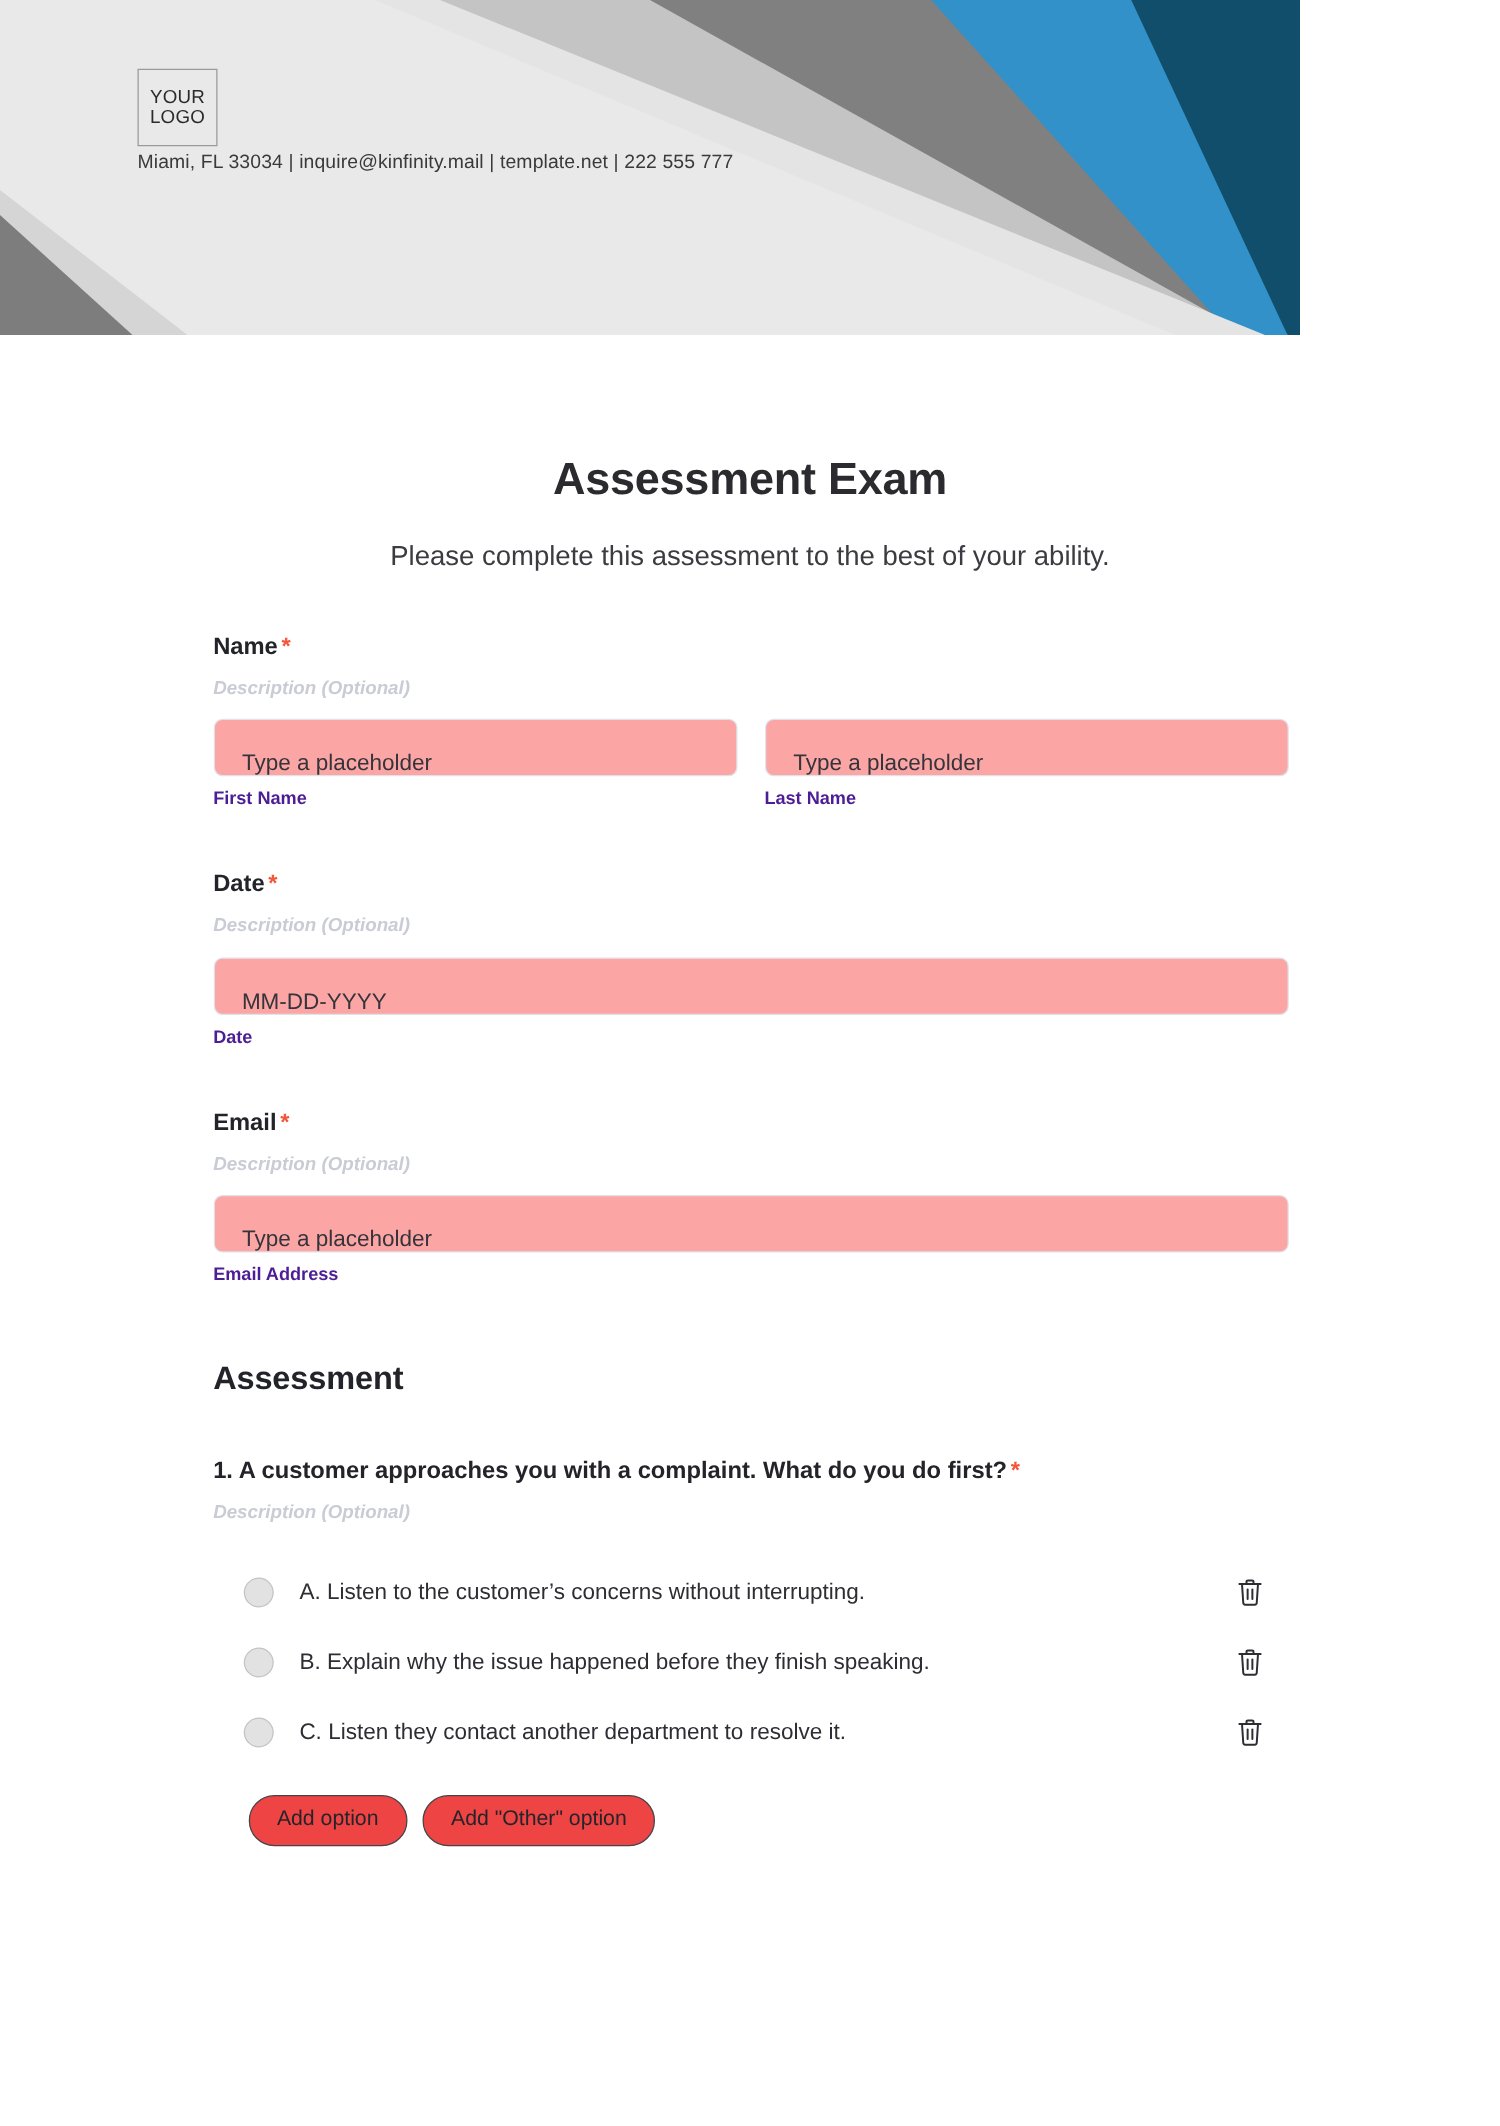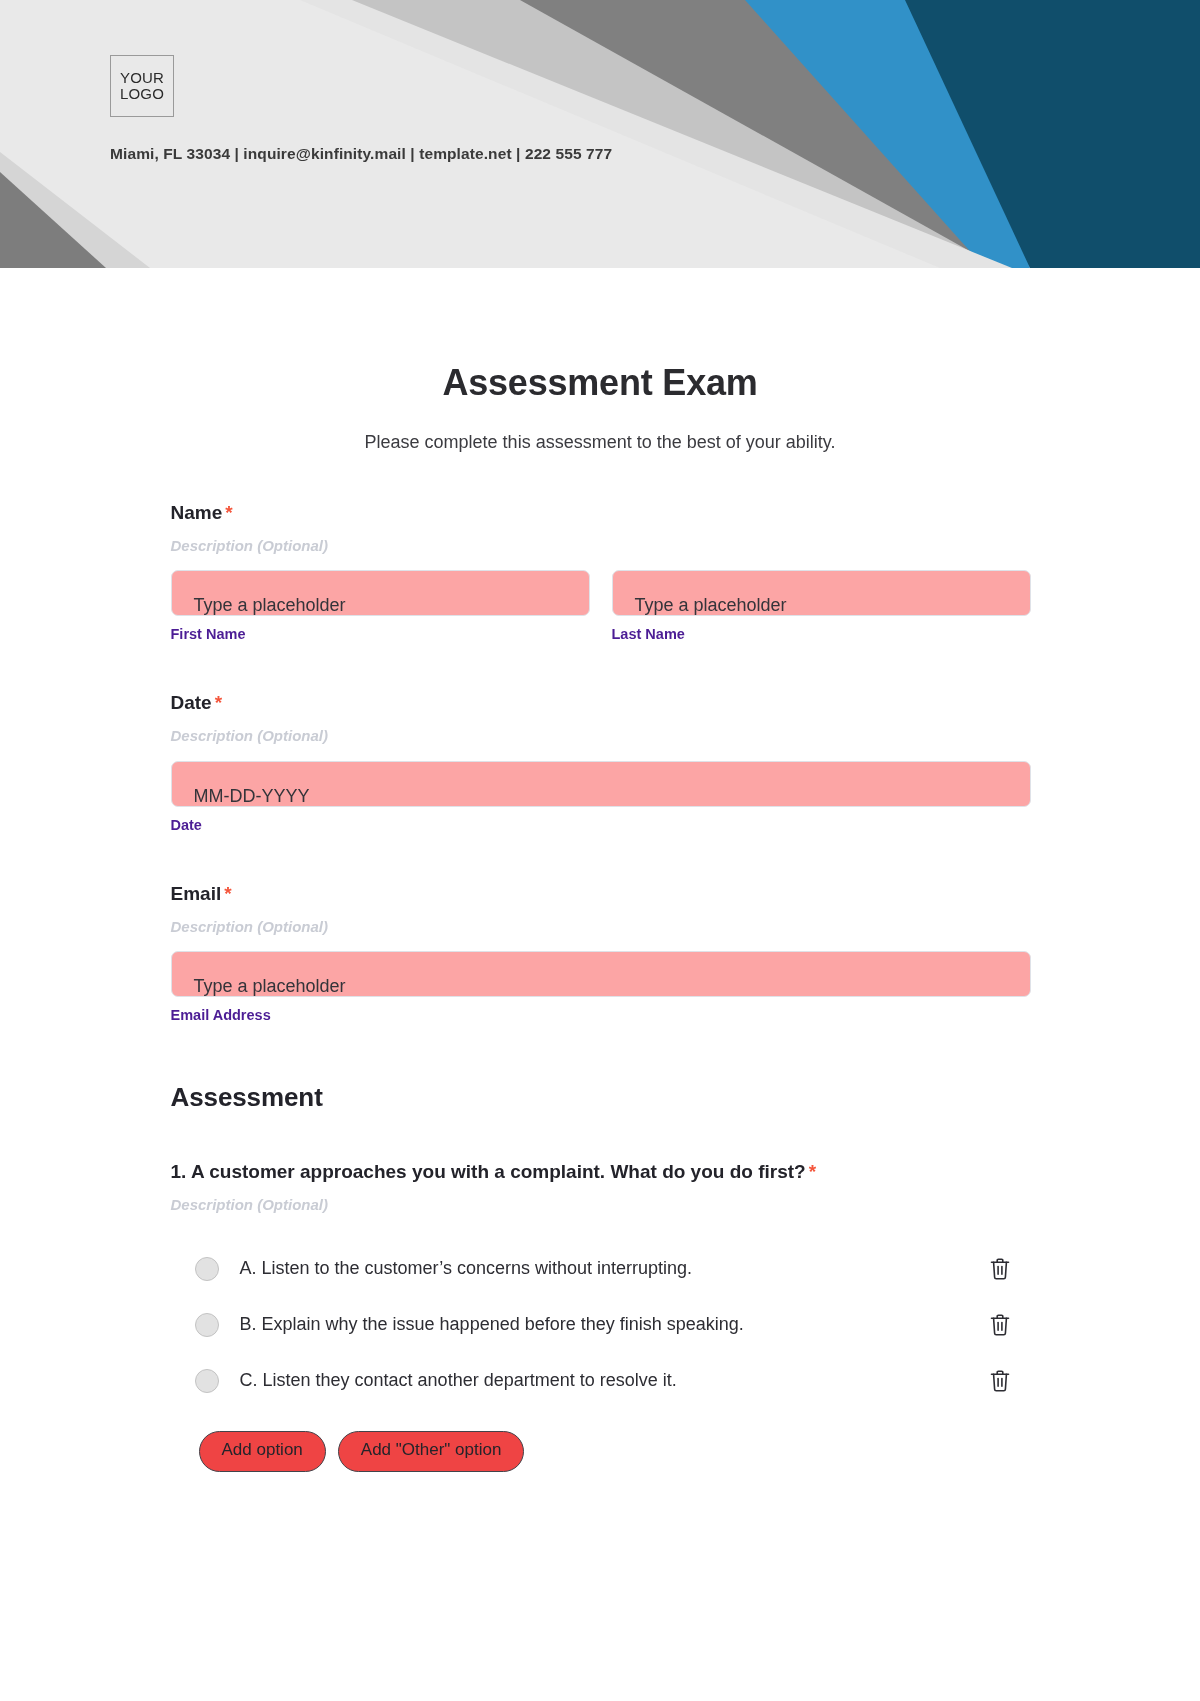--- a/index.html
+++ b/index.html
@@ -11,21 +11,21 @@
     height: 1701px;
     background: #ffffff;
     font-family: "Liberation Sans", sans-serif;
     overflow: hidden;
     position: relative;
   }
 
   
   .header {
     position: relative;
-    width: 1200px;
+    width: 1040px;
     height: 268px;
     background: #fca5a5;
     overflow: hidden;
   }
   .header svg.shapes {
     position: absolute;
     top: 0;
     left: 0;
     width: 1200px;
     height: 268px;
@@ -58,24 +58,24 @@
   .brand-name {
     margin-top: 12px;
     font-family: "Liberation Sans", sans-serif;
     font-size: 43px;
     font-weight: bold;
     color: #14556f;
     letter-spacing: -0.5px;
     line-height: 1;
   }
   .brand-contact {
-    margin-top: 28px;
+    margin-top: 4px;
     font-family: "Liberation Sans", sans-serif;
     font-size: 15.5px;
-    font-weight: 700;
+    font-weight: 400;
     color: #3a3a3a;
     letter-spacing: 0.1px;
     white-space: nowrap;
   }
 
   
   .body-wrap {
     position: relative;
     width: 1200px;
     padding: 0;
@@ -83,21 +83,21 @@
   .form-title {
     text-align: center;
     font-size: 36px;
     font-weight: bold;
     color: #2b2b2f;
     margin: 94px 0 0 0;
     letter-spacing: -0.2px;
   }
   .form-subtitle {
     text-align: center;
-    font-size: 18px;
+    font-size: 22px;
     font-weight: 400;
     color: #3b3b40;
     margin: 28px 0 0 0;
   }
 
   .fields {
     width: 860px;
     margin: 0 auto;
     padding-left: 1px;
   }

